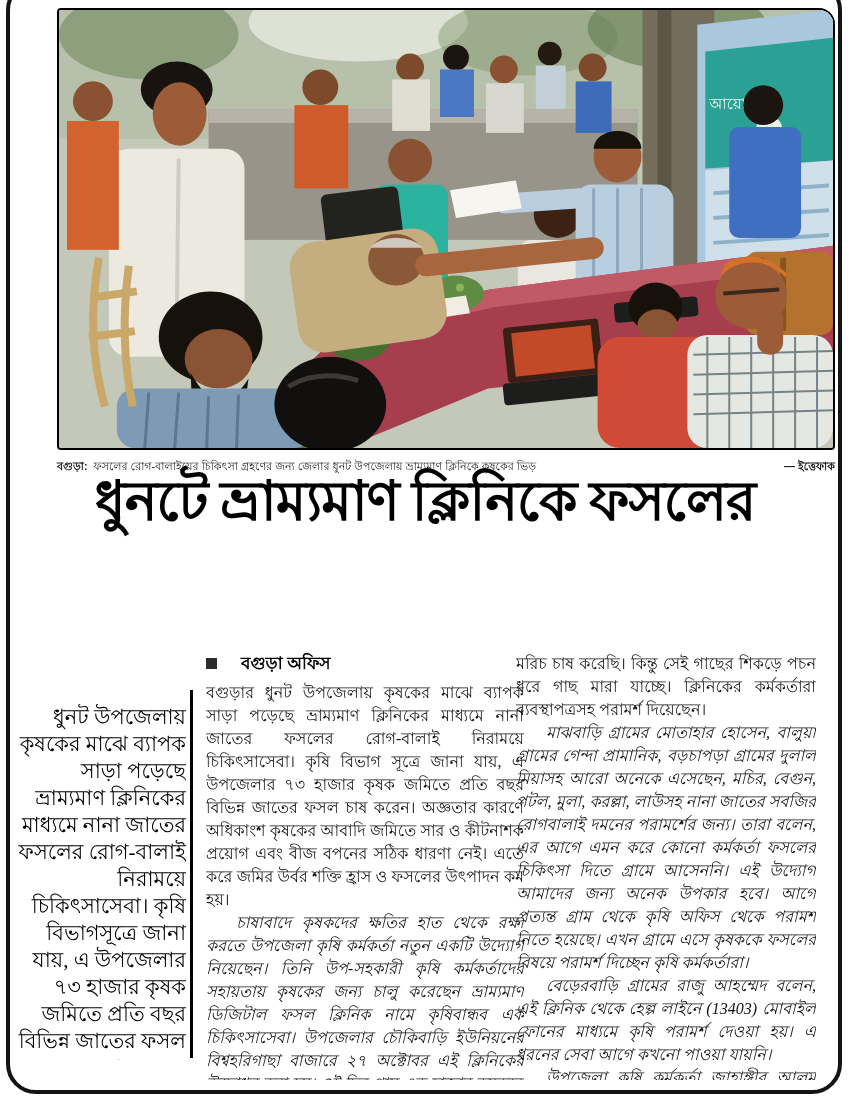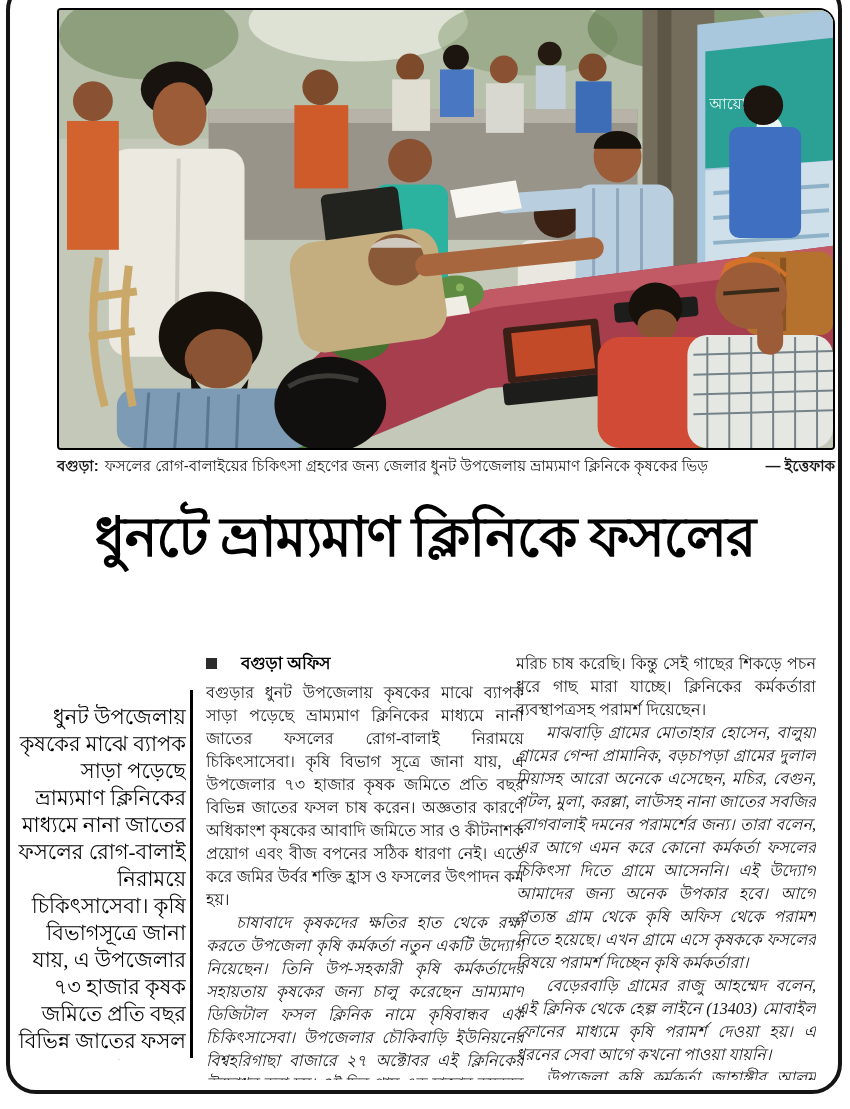--- a/index.html
+++ b/index.html
@@ -17,27 +17,27 @@
   #photo-frame{
     position:absolute;left:57px;top:8px;width:778px;height:442px;
     border:2px solid #000;border-radius:4px 16px 4px 4px;overflow:hidden;box-sizing:border-box;
     background:#c8cdbf;
   }
   #photo-frame svg{display:block;width:100%;height:100%;}
   
   #caption-row{
     position:absolute;left:57px;top:456px;width:778px;
     display:flex;justify-content:space-between;align-items:flex-end;
-    font-family:"Liberation Sans", sans-serif;font-size:15px;line-height:20px;color:#1a1a1a;
+    font-family:"Liberation Sans", sans-serif;font-size:11px;line-height:20px;color:#1a1a1a;
   }
   #caption-row .loc{font-weight:bold;margin-right:6px;}
   #caption-row .credit{font-weight:bold;white-space:nowrap;margin-left:28px;}
   
   #headline{
-    position:absolute;left:18px;top:504px;width:814px;text-align:center;
+    position:absolute;left:18px;top:468px;width:814px;text-align:center;
     font-weight:bold;font-size:55px;line-height:68px;color:#000;
     font-family:"Liberation Serif", serif;letter-spacing:-1px;
   }
   
   .bodytext{font-size:16px;line-height:23px;text-align:justify;color:#151515;}
   #pull-quote{
     position:absolute;left:12px;top:704px;width:174px;height:356px;overflow:hidden;
     font-size:21px;line-height:27px;text-align:right;color:#000;
     font-family:"Liberation Serif", serif;
   }

